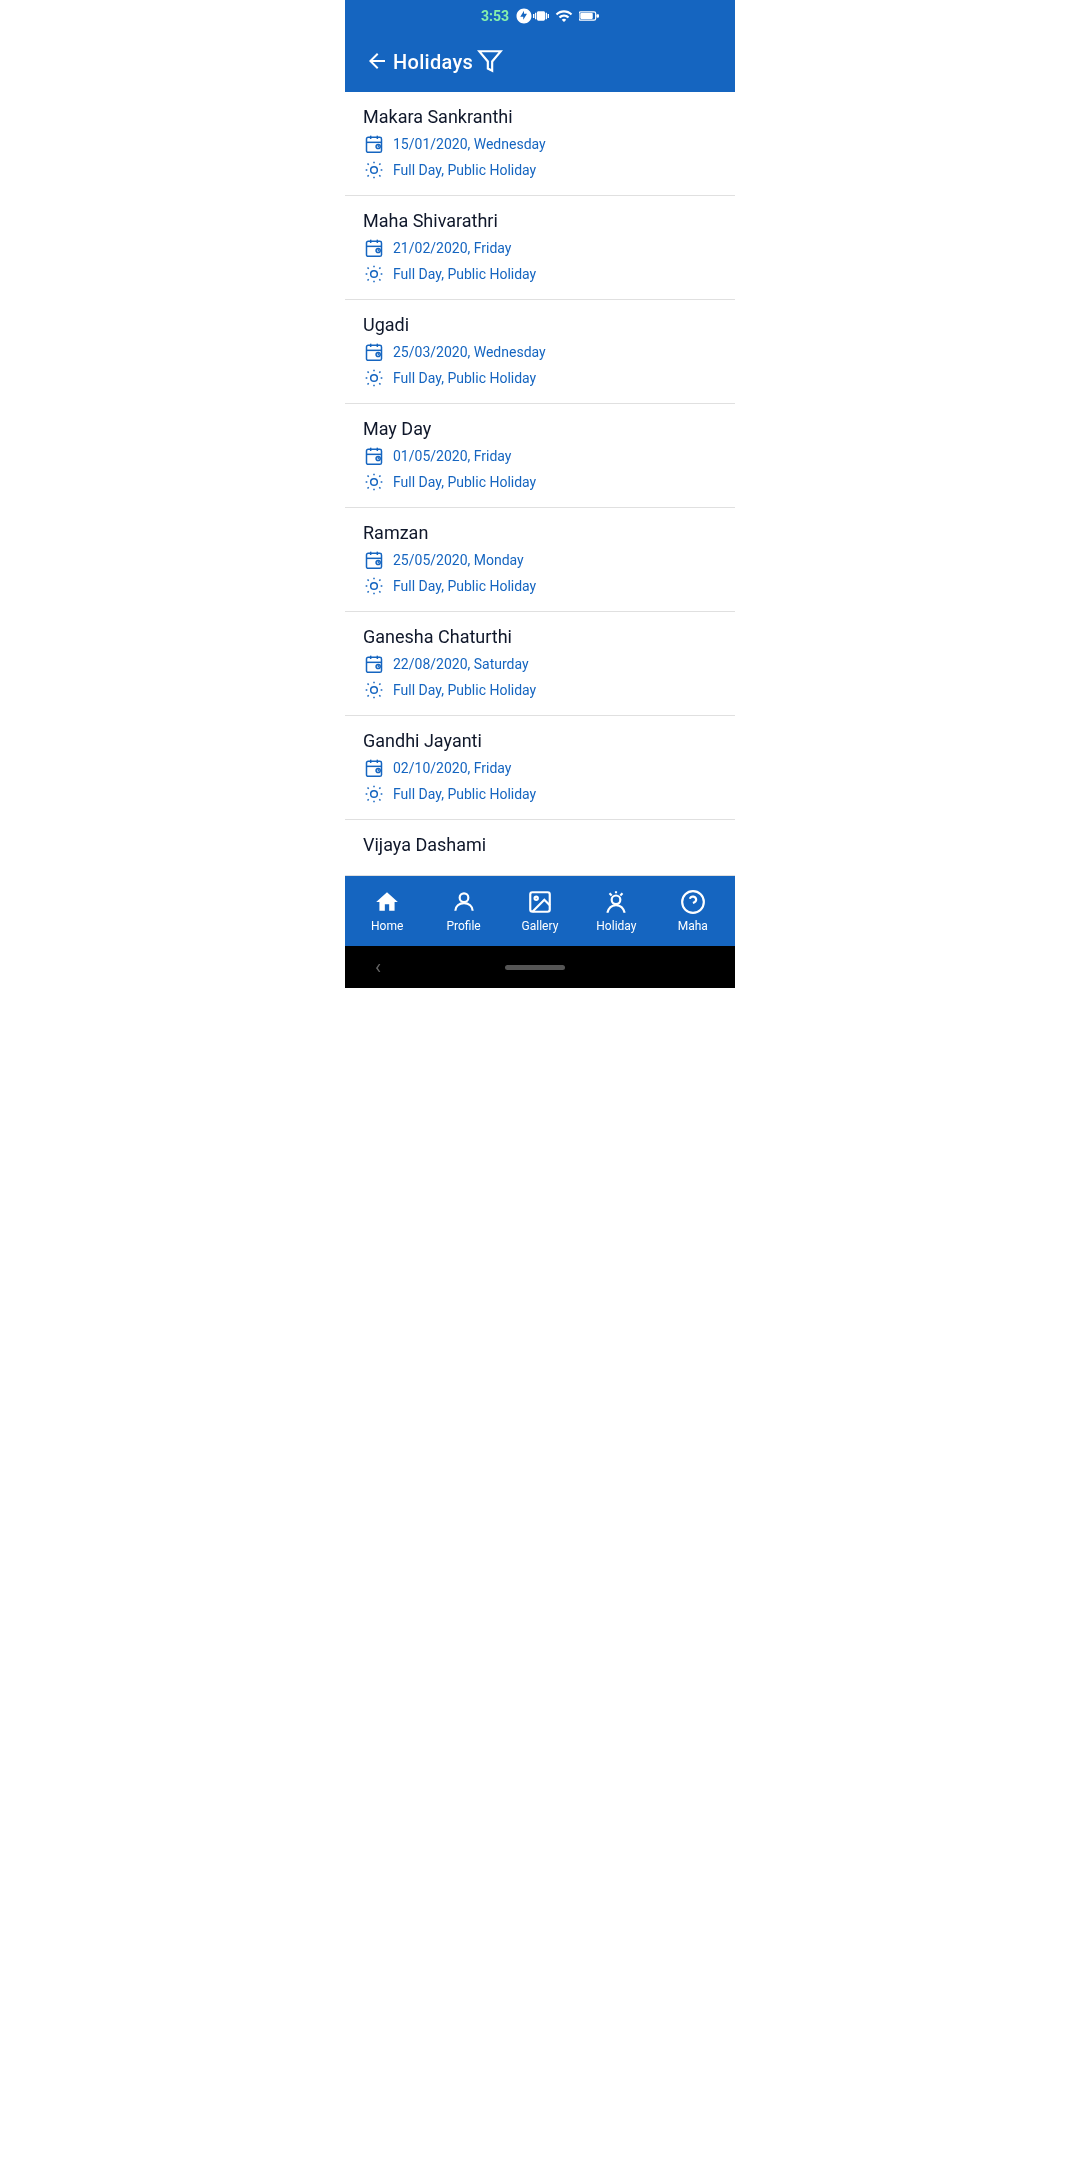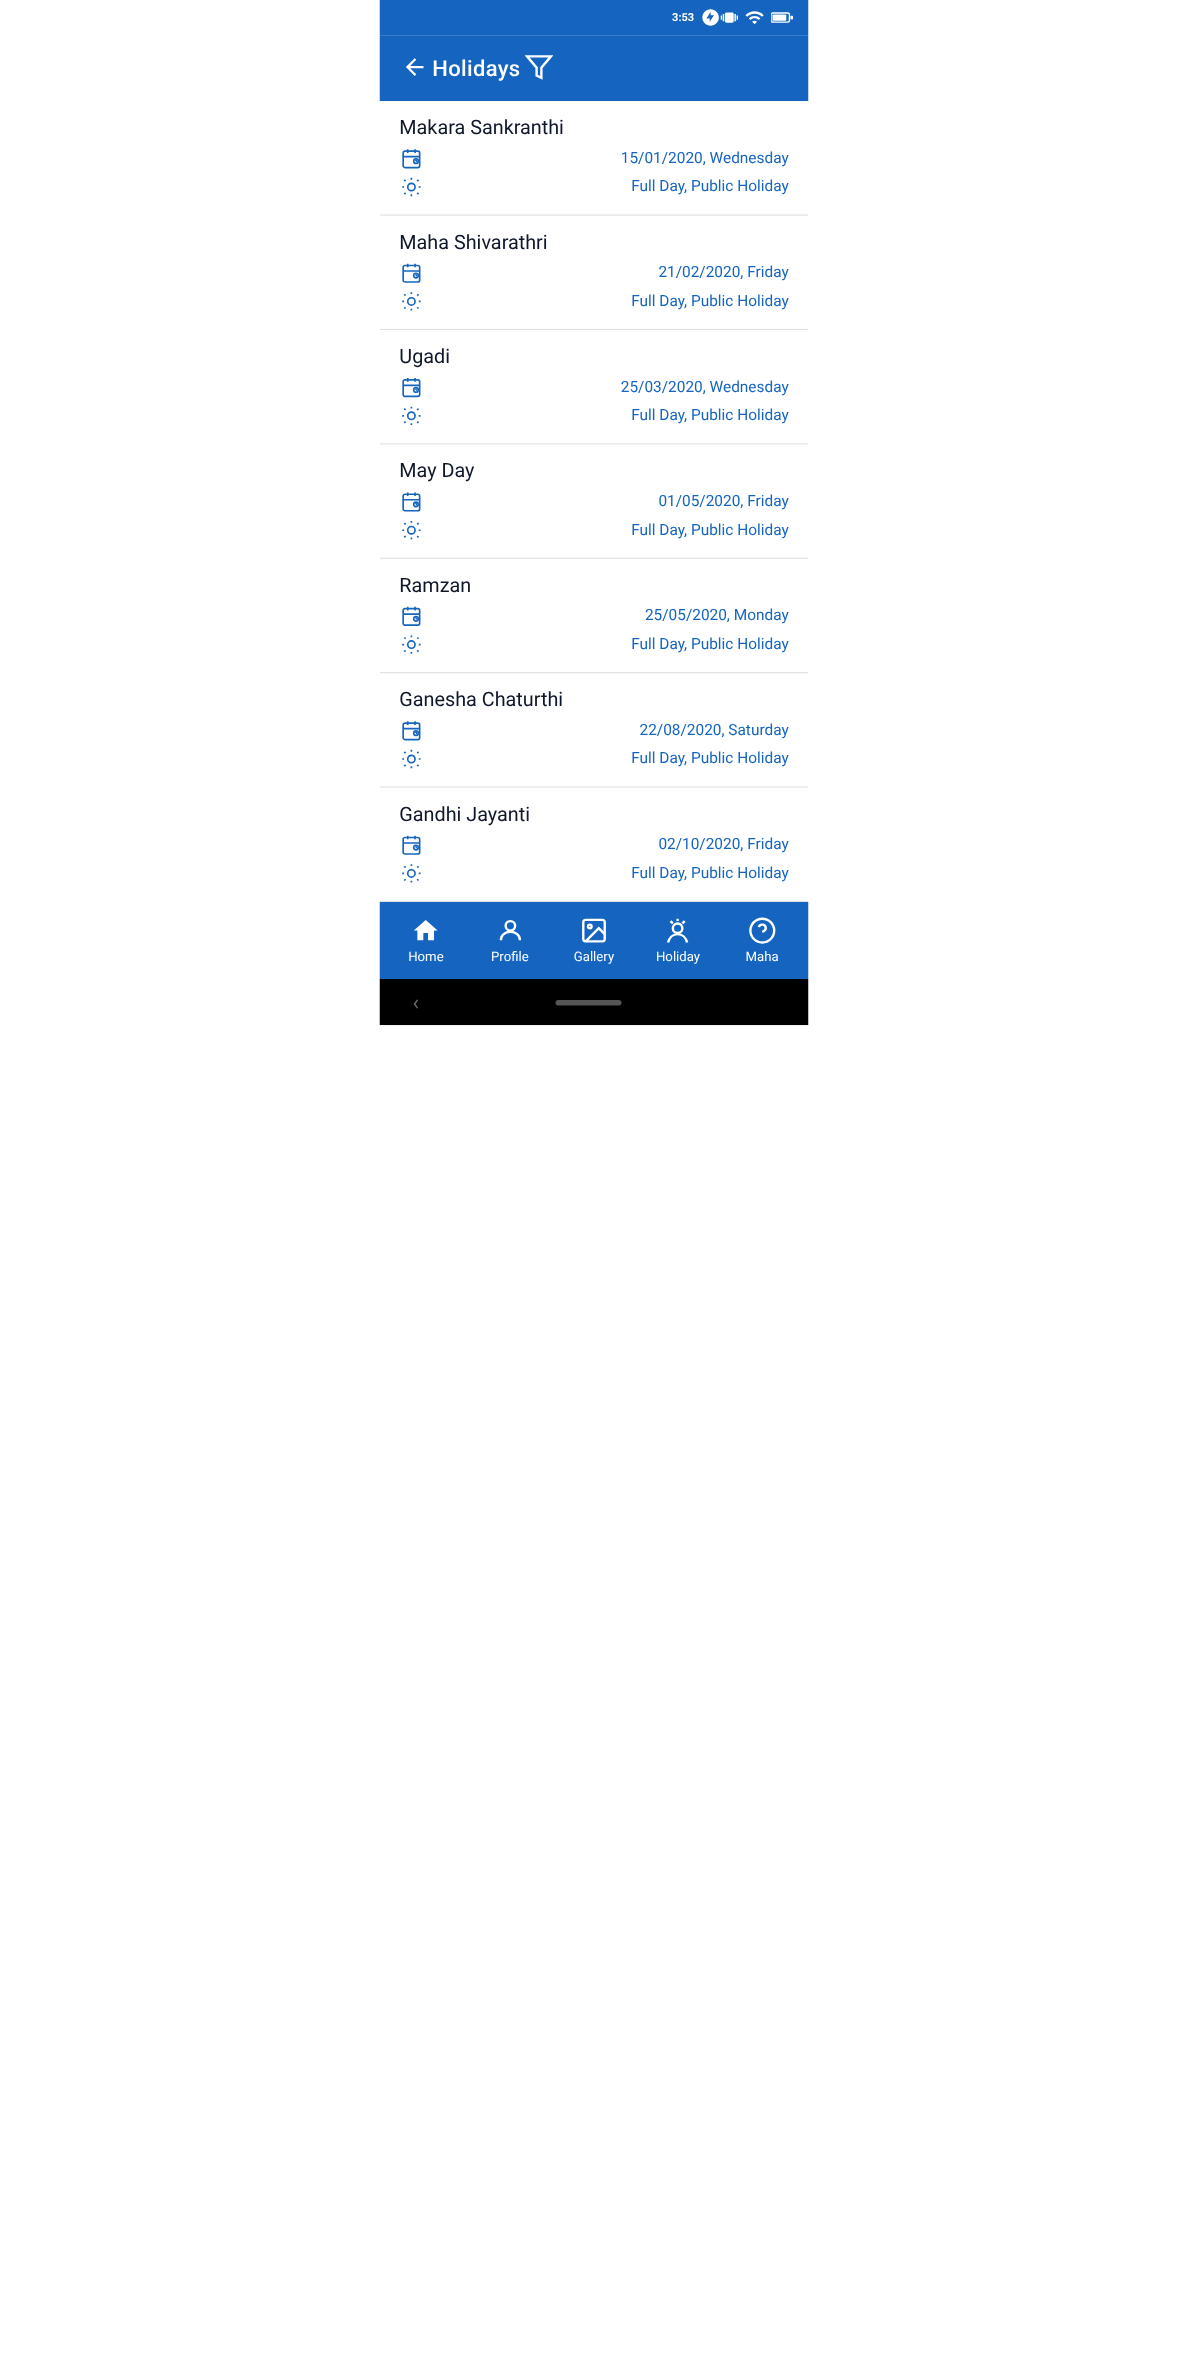--- a/index.html
+++ b/index.html
@@ -12,26 +12,26 @@
       min-height: 780px;
       margin: 0 auto;
       display: flex;
       flex-direction: column;
       overflow: hidden;
     }
 
     
     .status-bar {
       background: #1565C0;
-      color: #ffffff;
-      display: flex;
-      justify-content: flex-end;
+      color: #86efac;
+      display: flex;
+      justify-content: center;
       align-items: center;
       padding: 6px 14px;
-      font-size: 10px;
+      font-size: 14px;
       font-weight: bold;
       height: 32px;
     }
     .status-left { display: flex; align-items: center; gap: 6px; }
     .status-right { display: flex; align-items: center; gap: 6px; }
 
     
     .header {
       background: #1565C0;
       color: #fff;
@@ -73,21 +73,20 @@
       margin-bottom: 6px;
     }
 
     .holiday-date, .holiday-type {
       display: flex;
       align-items: center;
       gap: 8px;
       color: #1565C0;
       font-size: 14px;
       margin-top: 4px;
-      justify-content: space-between;
     }
 
     .icon-calendar, .icon-sun {
       display: inline-flex;
       align-items: center;
       justify-content: center;
       width: 22px;
       height: 22px;
       flex-shrink: 0;
     }
@@ -407,20 +406,23 @@
             <line x1="18.36" y1="18.36" x2="19.78" y2="19.78"></line>
             <line x1="2" y1="12" x2="4" y2="12"></line>
             <line x1="20" y1="12" x2="22" y2="12"></line>
             <line x1="4.22" y1="19.78" x2="5.64" y2="18.36"></line>
             <line x1="18.36" y1="5.64" x2="19.78" y2="4.22"></line>
           </svg>
         </span>
         <span>Full Day, Public Holiday</span>
       </div>
     </div>
+    <div class="holiday-item">
+      <div class="holiday-name">Vijaya Dashami</div>
+    </div>
   </div>
 
 <div class="bottom-nav">
   <div class="nav-item">
     <svg viewBox="0 0 24 24" fill="white">
       <path d="M10 20v-6h4v6h5v-8h3L12 3 2 12h3v8z"></path>
     </svg>
     <span class="nav-label">Home</span>
   </div>
   <div class="nav-item">

